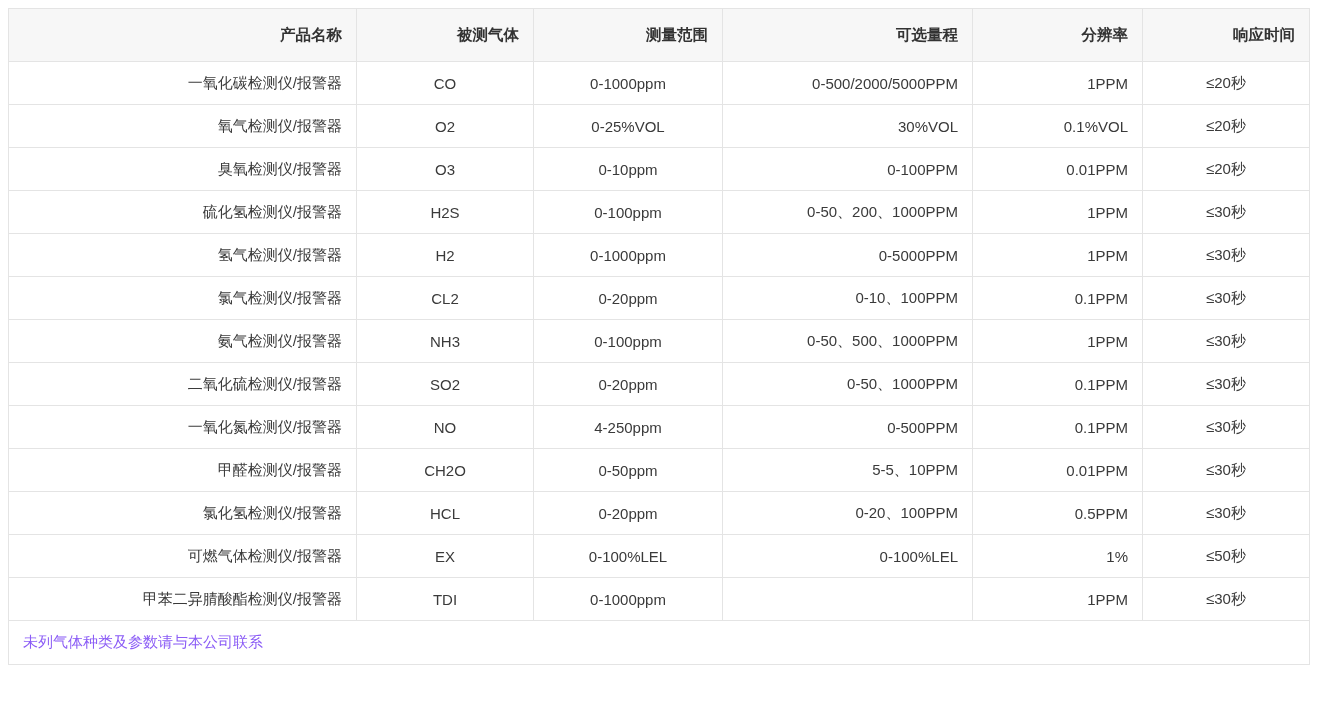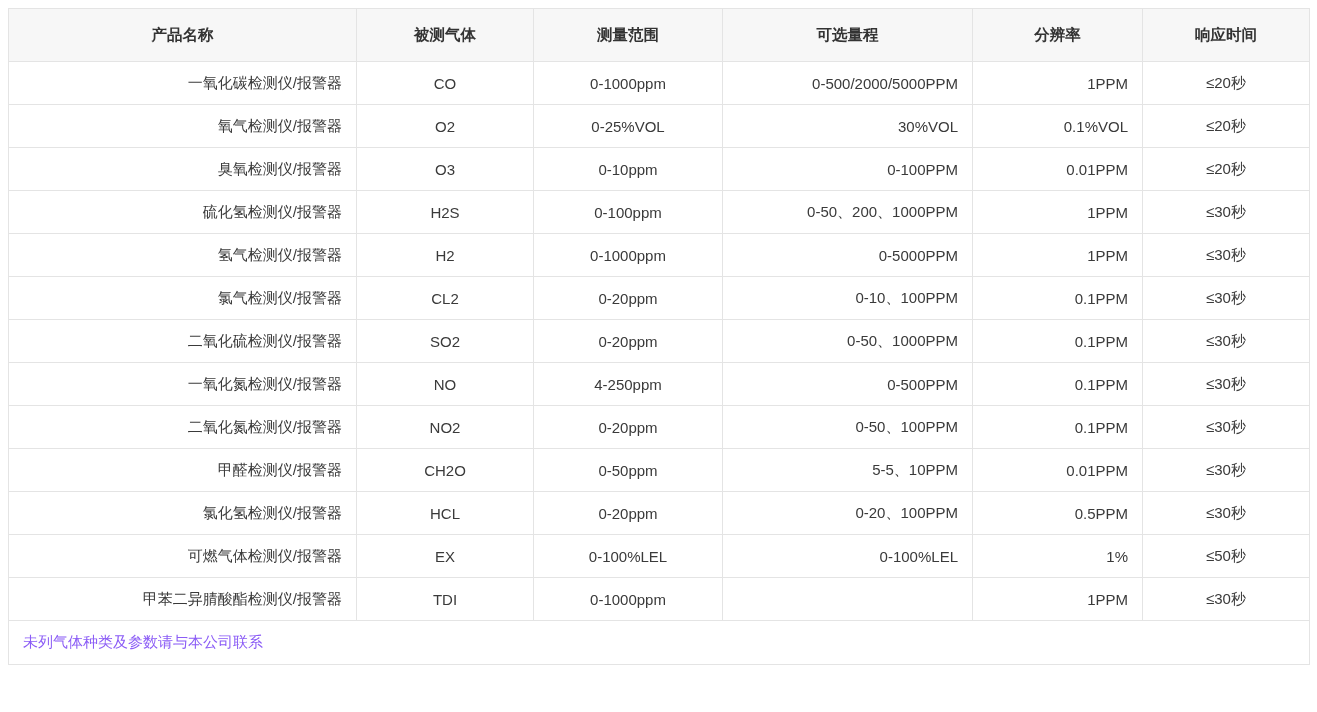--- a/index.html
+++ b/index.html
@@ -40,21 +40,21 @@
     box-sizing: border-box;
     vertical-align: middle;
     font-weight: normal;
     color: #3a3a3a;
     white-space: nowrap;
     overflow: hidden;
     text-overflow: ellipsis;
   }
   table.spec-table thead th {
     background: #f7f7f7;
-    text-align: center;
+    text-align: right;
     font-weight: bold;
     color: #333333;
     height: 53px;
     font-size: 15.5px;
   }
   table.spec-table tbody td {
     background: #ffffff;
   }
   td.align-left { text-align: right; }
   td.align-center { text-align: center; }
@@ -131,40 +131,40 @@
       </tr>
       <tr>
         <td class="align-left">氯气检测仪/报警器</td>
         <td class="align-center">CL2</td>
         <td class="align-center">0-20ppm</td>
         <td class="align-left">0-10、100PPM</td>
         <td class="align-left">0.1PPM</td>
         <td class="align-center">≤30秒</td>
       </tr>
       <tr>
+        <td class="align-left">氨气检测仪/报警器</td>
+        <td class="align-center">NH3</td>
+        <td class="align-center">0-100ppm</td>
+        <td class="align-left">0-50、500、1000PPM</td>
+        <td class="align-left">1PPM</td>
+        <td class="align-center">≤30秒</td>
+      </tr>
+      <tr>
         <td class="align-left">二氧化硫检测仪/报警器</td>
         <td class="align-center">SO2</td>
         <td class="align-center">0-20ppm</td>
         <td class="align-left">0-50、1000PPM</td>
         <td class="align-left">0.1PPM</td>
         <td class="align-center">≤30秒</td>
       </tr>
       <tr>
         <td class="align-left">一氧化氮检测仪/报警器</td>
         <td class="align-center">NO</td>
         <td class="align-center">4-250ppm</td>
         <td class="align-left">0-500PPM</td>
-        <td class="align-left">0.1PPM</td>
-        <td class="align-center">≤30秒</td>
-      </tr>
-      <tr>
-        <td class="align-left">二氧化氮检测仪/报警器</td>
-        <td class="align-center">NO2</td>
-        <td class="align-center">0-20ppm</td>
-        <td class="align-left">0-50、100PPM</td>
         <td class="align-left">0.1PPM</td>
         <td class="align-center">≤30秒</td>
       </tr>
       <tr>
         <td class="align-left">甲醛检测仪/报警器</td>
         <td class="align-center">CH2O</td>
         <td class="align-center">0-50ppm</td>
         <td class="align-left">5-5、10PPM</td>
         <td class="align-left">0.01PPM</td>
         <td class="align-center">≤30秒</td>

